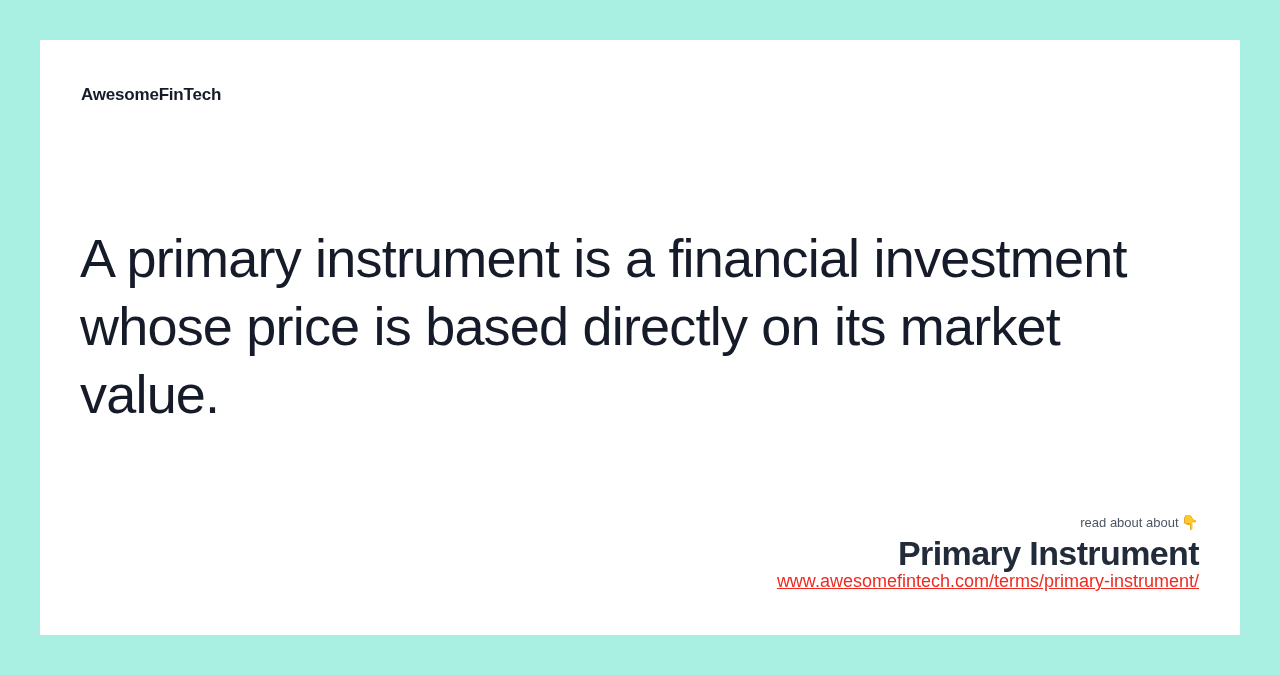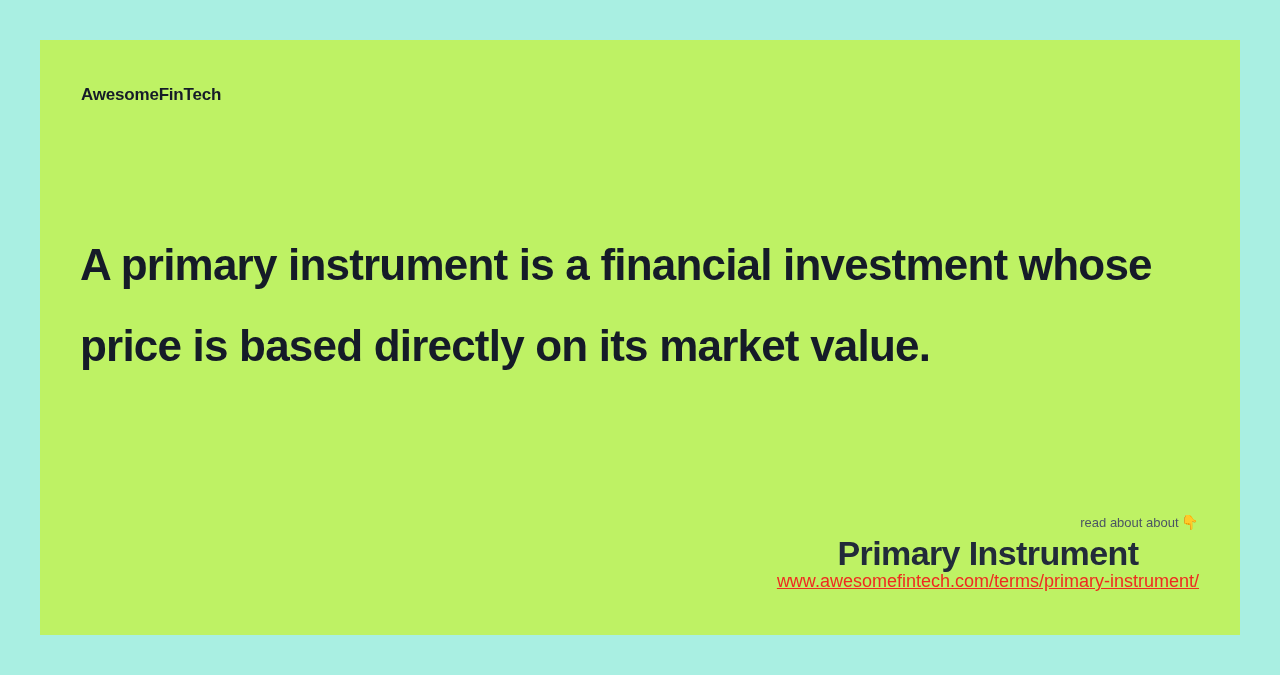--- a/index.html
+++ b/index.html
@@ -18,40 +18,40 @@
     width: 1280px;
     height: 675px;
     background: #a9efe2;
   }
   .card {
     position: absolute;
     left: 40px;
     top: 40px;
     width: 1200px;
     height: 595px;
-    background: #bef264;
+    background: #ffffff;
   }
   .brand {
     position: absolute;
     left: 41px;
     top: 45px;
     font-size: 17px;
     font-weight: bold;
     letter-spacing: -0.2px;
     color: #151b28;
     white-space: nowrap;
   }
   .quote {
     position: absolute;
     left: 40px;
     top: 184px;
     width: 1120px;
-    font-size: 44px;
-    font-weight: 700;
-    line-height: 81px;
+    font-size: 54px;
+    font-weight: 400;
+    line-height: 68px;
     letter-spacing: -0.8px;
     color: #151b28;
   }
   .footer {
     position: absolute;
     right: 41px;
     bottom: 44px;
     text-align: right;
   }
   .read-more {
@@ -65,21 +65,20 @@
     margin-left: 3px;
   }
   .term-title {
     font-size: 34px;
     font-weight: bold;
     letter-spacing: -0.6px;
     color: #222b3a;
     line-height: 40px;
     margin-top: 2px;
     white-space: nowrap;
-    text-align: center;
   }
   .term-link {
     display: inline-block;
     font-size: 18px;
     color: #ee2b20;
     text-decoration: underline;
     text-decoration-color: #ee2b20;
     line-height: 17px;
     white-space: nowrap;
   }

